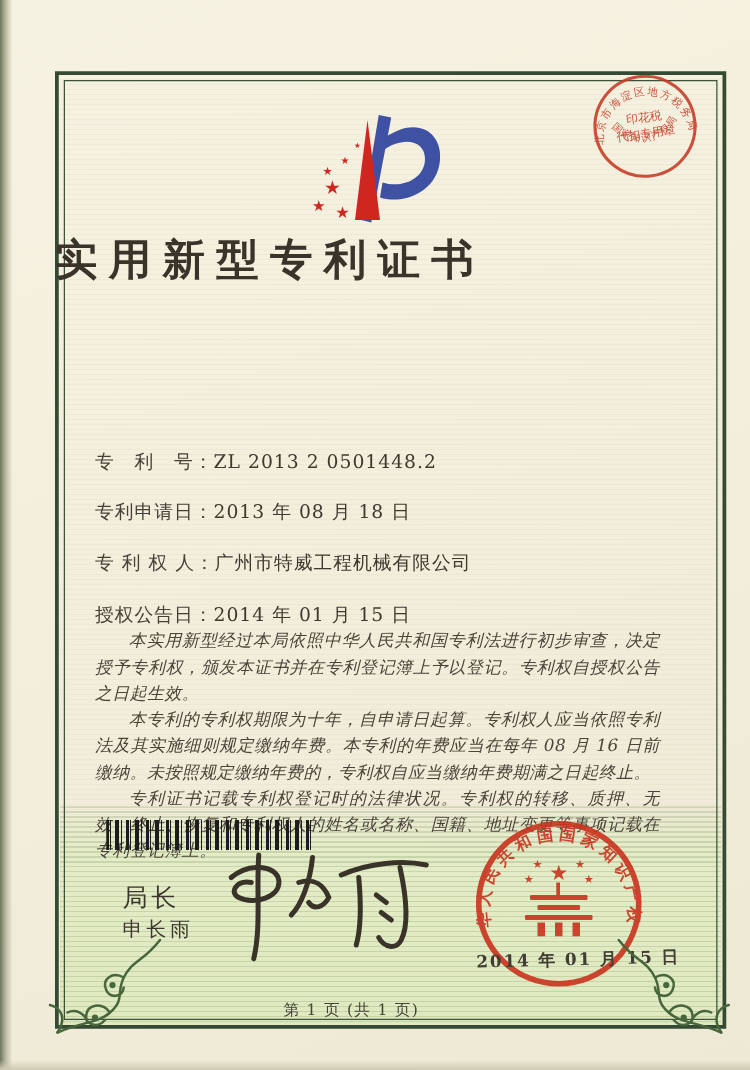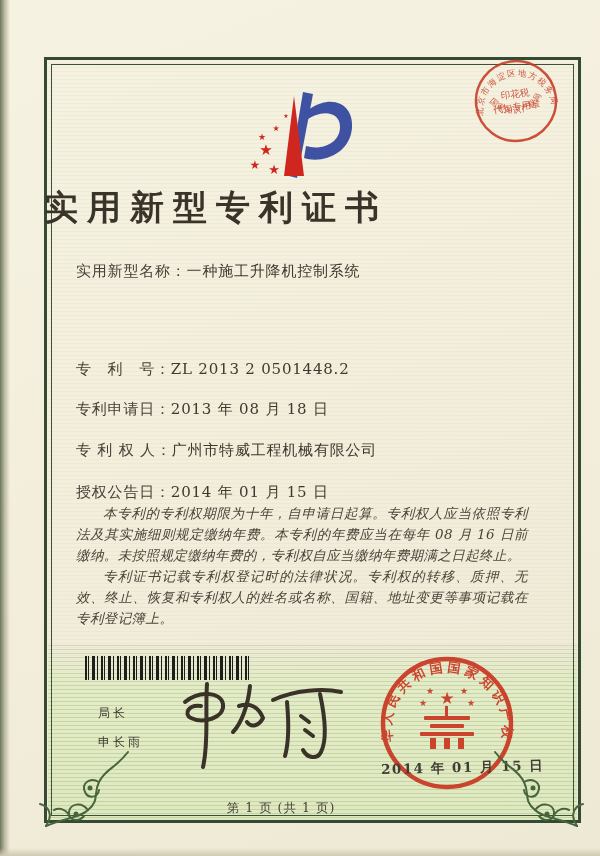--- a/index.html
+++ b/index.html
@@ -32,22 +32,22 @@
   .field-row .val{color:#3e382f;}
   .body-text{position:absolute;left:76px;top:503px;width:452px;color:#4b433a;
         font-size:13.5px;line-height:21px;text-align:justify;font-style:italic;}
   .body-text p{margin:0;text-indent:2em;letter-spacing:.4px;}
   .barcode{position:absolute;left:85px;top:656px;width:166px;height:24px;
         background:repeating-linear-gradient(90deg,
           #1d1d1d 0 2px,rgba(0,0,0,0) 2px 3px,
           #1d1d1d 3px 4px,rgba(0,0,0,0) 4px 7px,
           #1d1d1d 7px 10px,rgba(0,0,0,0) 10px 12px,
           #1d1d1d 12px 13px,rgba(0,0,0,0) 13px 16px);}
-  .issuer-title{position:absolute;left:98px;top:705px;font-size:12px;letter-spacing:3px;color:#3d372f;font-family:"Liberation Sans",sans-serif;}
-  .issuer-name{position:absolute;left:98px;top:734px;font-size:12px;letter-spacing:3px;color:#3d372f;font-family:Liberation Serif, serif;}
+  .issuer-title{position:absolute;left:98px;top:705px;font-size:20px;letter-spacing:3px;color:#3d372f;font-family:"Liberation Sans",sans-serif;}
+  .issuer-name{position:absolute;left:98px;top:734px;font-size:16px;letter-spacing:3px;color:#3d372f;font-family:Liberation Serif, serif;}
   .signature{position:absolute;left:155px;top:672px;width:200px;height:105px;}
   .top-seal{position:absolute;left:464px;top:49px;width:104px;height:104px;opacity:.88;}
   .bottom-seal{position:absolute;left:372px;top:648px;width:150px;height:150px;opacity:.9;}
   .seal-date{position:absolute;left:381px;top:759px;width:160px;font-size:13.5px;font-weight:bold;
         color:#413c34;letter-spacing:1.5px;transform:rotate(-1.5deg);white-space:nowrap;}
   .flourish{position:absolute;width:95px;height:85px;}
   .flourish.fl-left{left:36px;top:748px;}
   .flourish.fl-right{left:492px;top:748px;transform:scaleX(-1);}
   .footer-page{position:absolute;left:44px;top:800px;width:474px;text-align:center;
         font-size:12.5px;color:#45403a;letter-spacing:1px;}
@@ -93,37 +93,35 @@
       <text font-size="8" letter-spacing="1">
         <textPath href="#barc1" startOffset="50%" text-anchor="middle">国家知识产权局</textPath>
       </text>
       <text x="52" y="48" font-size="9.5" text-anchor="middle">印花税</text>
       <text x="52" y="61" font-size="9.5" text-anchor="middle">代扣专用章</text>
     </g>
   </svg>
 
   <div class="title">实用新型专利证书</div>
 
-  <div class="field-row" style="top:262px">
-    <span class="lbl">实用新型名称：</span><span class="val">一种施工升降机控制系统</span>
-  </div>
   <div class="field-row" style="top:360px">
     <span class="lbl">专　利　号：</span><span class="val">ZL 2013 2 0501448.2</span>
   </div>
   <div class="field-row" style="top:400px">
     <span class="lbl">专利申请日：</span><span class="val">2013 年 08 月 18 日</span>
   </div>
   <div class="field-row" style="top:441px">
     <span class="lbl">专 利 权 人：</span><span class="val">广州市特威工程机械有限公司</span>
   </div>
   <div class="field-row" style="top:483px">
     <span class="lbl">授权公告日：</span><span class="val">2014 年 01 月 15 日</span>
   </div>
 
   <div class="body-text">
+    <p>本实用新型经过本局依照中华人民共和国专利法进行初步审查，决定授予专利权，颁发本证书并在专利登记簿上予以登记。专利权自授权公告之日起生效。</p>
     <p>本专利的专利权期限为十年，自申请日起算。专利权人应当依照专利法及其实施细则规定缴纳年费。本专利的年费应当在每年 08 月 16 日前缴纳。未按照规定缴纳年费的，专利权自应当缴纳年费期满之日起终止。</p>
     <p>专利证书记载专利权登记时的法律状况。专利权的转移、质押、无效、终止、恢复和专利权人的姓名或名称、国籍、地址变更等事项记载在专利登记簿上。</p>
   </div>
 
   <div class="barcode"></div>
 
   <div class="issuer-title">局长</div>
   <div class="issuer-name">申长雨</div>
 
   <svg class="signature" viewBox="0 0 200 105">

